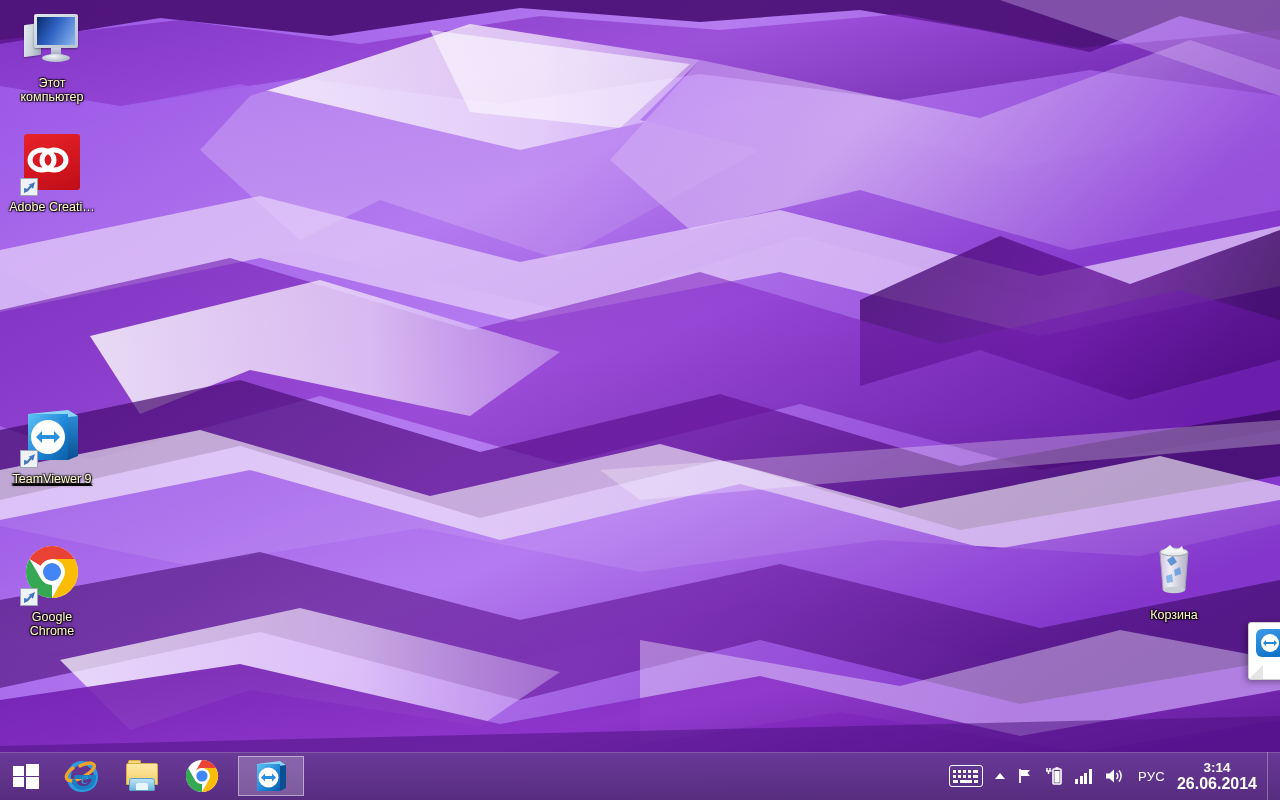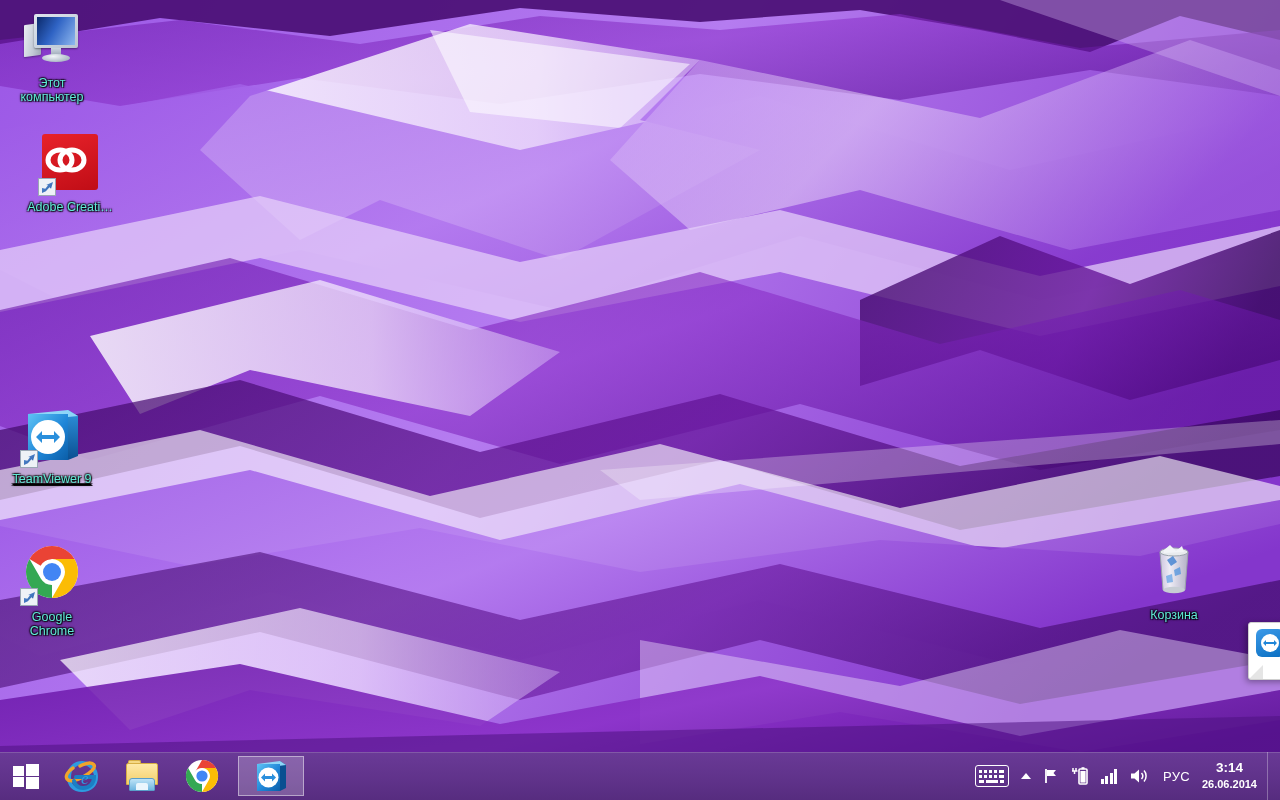--- a/index.html
+++ b/index.html
@@ -40,21 +40,21 @@
   .icon .glyph {
     width: 64px;
     height: 64px;
     margin: 0 auto;
     position: relative;
   }
   .icon .label {
     margin-top: 4px;
     font-size: 12.5px;
     line-height: 14px;
-    color: #5eead4;
+    color: #fef9c3;
     text-shadow:
       1px 1px 1px rgba(0,0,0,.85),
       -1px 1px 1px rgba(0,0,0,.55),
       1px -1px 1px rgba(0,0,0,.55),
       -1px -1px 1px rgba(0,0,0,.55),
       0 0 3px rgba(0,0,0,.7);
     word-wrap: break-word;
   }
 
   
@@ -294,21 +294,21 @@
   }
   #clock {
     color: #ffffff;
     text-align: center;
     line-height: 16px;
     padding: 0 10px 0 4px;
     cursor: default;
     font-weight: bold;
   }
   #clock .t { font-size: 13.5px; }
-  #clock .d { font-size: 11px; text-align: right; }
+  #clock .d { font-size: 16px; text-align: right; }
 
   #show-desktop {
     width: 8px; height: 48px;
     border-left: 1px solid rgba(255,255,255,.30);
     cursor: default;
   }
 </style>
 </head>
 <body>
 
@@ -387,21 +387,21 @@
       <div class="pc-tower"></div>
       <div class="pc-mon">
           <div class="pc-screen"></div>
         </div>
       <div class="pc-neck"></div>
       <div class="pc-base"></div>
     </div>
     <div class="label">Этот компьютер</div>
   </div>
 
-  <div class="icon" style="left:26px; top:132px;">
+  <div class="icon" style="left:8px; top:132px;">
     <div class="glyph">
       <div class="cc-box"></div>
       <svg class="cc-loops" viewBox="0 0 56 56">
         <g fill="none" stroke="#ffffff" stroke-width="5">
           <ellipse cx="22" cy="28" rx="12" ry="10"></ellipse>
           <ellipse cx="34" cy="28" rx="12" ry="10"></ellipse>
         </g>
       </svg>
       <div class="shortcut"></div>
     </div>

